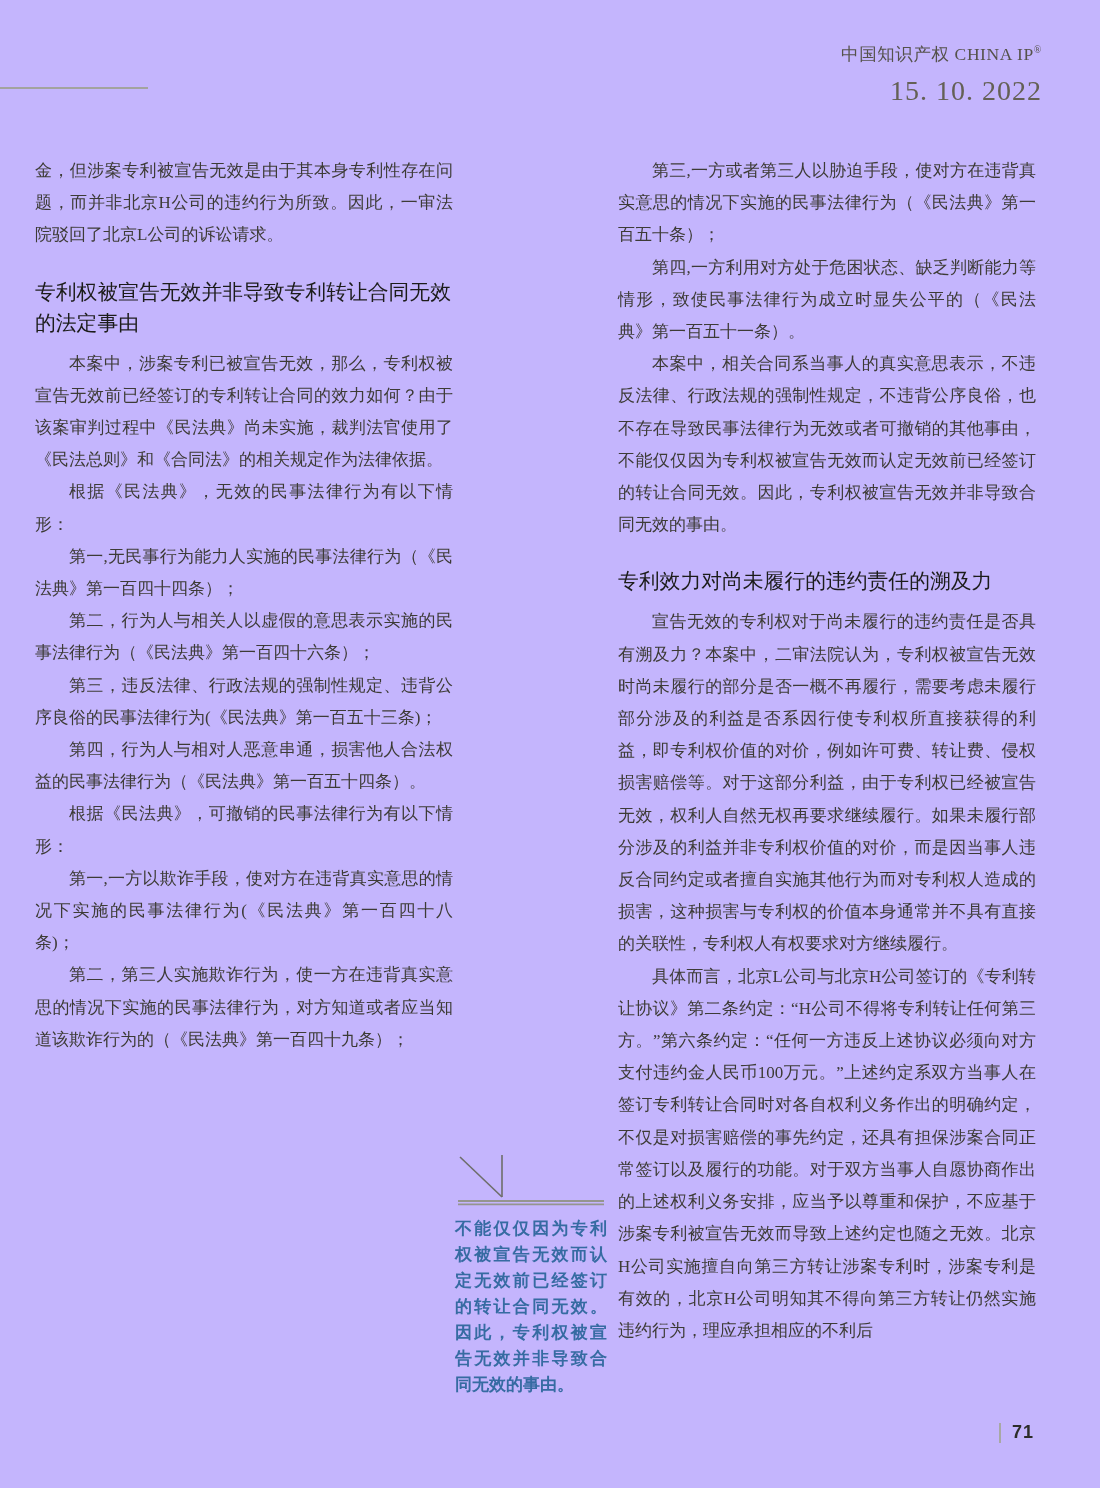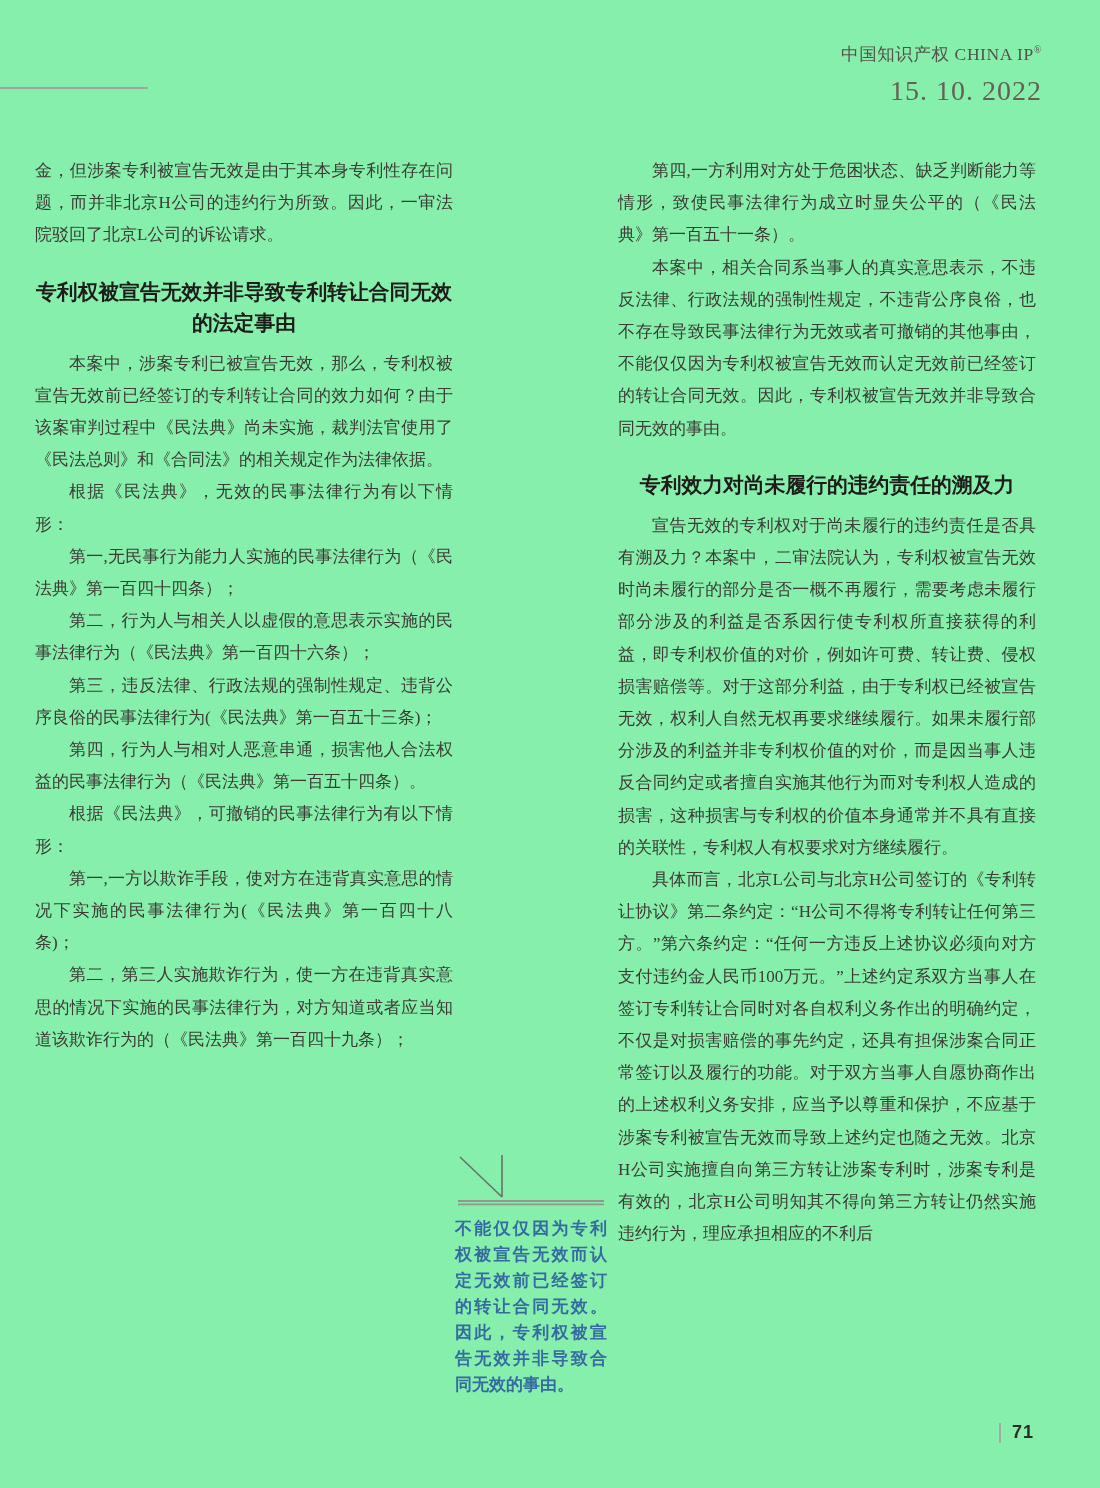--- a/index.html
+++ b/index.html
@@ -1,40 +1,40 @@
 <!DOCTYPE html>
 <html><head>
 <meta charset="utf-8">
 <style>
   html,body{margin:0;padding:0;background:#ffffff;}
   .page{
-    position:relative;width:1100px;height:1488px;background:#86efac;
+    position:relative;width:1100px;height:1488px;background:#c4b5fd;
     font-family:"Liberation Serif", serif;overflow:hidden;
   }
   .masthead{
     position:absolute;right:58px;top:44px;text-align:right;line-height:1.25;
   }
   .brand-line{font-size:17.5px;color:#55524b;letter-spacing:0.6px;}
   .brand-reg{font-size:10px;vertical-align:super;color:#55524b;}
   .issue-date{font-size:28px;color:#646055;margin-top:7px;letter-spacing:1px;}
   .masthead-rule{
     position:absolute;left:0;top:87px;width:148px;height:2px;background:#a3a39f;
   }
   .col{position:absolute;top:155px;}
   .col-left{left:35px;width:418px;}
   .col-right{left:618px;width:418px;}
   .para{
     margin:0;font-size:17px;line-height:32.2px;color:#3d3b36;
     text-align:justify;word-break:break-all;
   }
   .para.indent{text-indent:2em;}
   .section-heading{
-    font-family:"Liberation Sans", sans-serif;font-weight:bold;
+    font-family:"Liberation Sans", sans-serif;font-weight:normal;
     font-size:20.8px;line-height:31px;color:#1c1c1a;
-    margin:24px 0 10px 0;text-align:center;
+    margin:24px 0 10px 0;text-align:left;
   }
   .pull-quote{position:absolute;left:455px;top:1148px;width:152px;}
   .pq-icon{display:block;}
   .pq-text{
     margin:10px 0 0 0;font-family:"Liberation Sans", sans-serif;font-weight:bold;
     font-size:17px;line-height:26px;color:#366ba2;text-align:justify;word-break:break-all;
   }
   .page-footer{
     position:absolute;right:66px;top:1422px;display:flex;align-items:center;
   }
@@ -79,20 +79,21 @@
       <line x1="5" y1="9" x2="47" y2="49" stroke="#6e6e6a" stroke-width="1.6"></line>
       <line x1="47" y1="7" x2="47" y2="49" stroke="#6e6e6a" stroke-width="1.6"></line>
       <line x1="3" y1="53" x2="149" y2="53" stroke="#95958f" stroke-width="1.8"></line>
       <line x1="3" y1="56.4" x2="149" y2="56.4" stroke="#95958f" stroke-width="1.8"></line>
     </svg>
     <p class="pq-text">不能仅仅因为专利权被宣告无效而认定无效前已经签订的转让合同无效。因此，专利权被宣告无效并非导致合同无效的事由。</p>
   </div>
 
   <div class="col col-right">
     <div>
+        <p class="para indent">第三,一方或者第三人以胁迫手段，使对方在违背真实意思的情况下实施的民事法律行为（《民法典》第一百五十条）；</p>
         <p class="para indent">第四,一方利用对方处于危困状态、缺乏判断能力等情形，致使民事法律行为成立时显失公平的（《民法典》第一百五十一条）。</p>
         <p class="para indent">本案中，相关合同系当事人的真实意思表示，不违反法律、行政法规的强制性规定，不违背公序良俗，也不存在导致民事法律行为无效或者可撤销的其他事由，不能仅仅因为专利权被宣告无效而认定无效前已经签订的转让合同无效。因此，专利权被宣告无效并非导致合同无效的事由。</p>
       </div>
     <h2 class="section-heading">专利效力对尚未履行的违约责任的溯及力</h2>
     <div>
         <p class="para indent">宣告无效的专利权对于尚未履行的违约责任是否具有溯及力？本案中，二审法院认为，专利权被宣告无效时尚未履行的部分是否一概不再履行，需要考虑未履行部分涉及的利益是否系因行使专利权所直接获得的利益，即专利权价值的对价，例如许可费、转让费、侵权损害赔偿等。对于这部分利益，由于专利权已经被宣告无效，权利人自然无权再要求继续履行。如果未履行部分涉及的利益并非专利权价值的对价，而是因当事人违反合同约定或者擅自实施其他行为而对专利权人造成的损害，这种损害与专利权的价值本身通常并不具有直接的关联性，专利权人有权要求对方继续履行。</p>
         <p class="para indent">具体而言，北京L公司与北京H公司签订的《专利转让协议》第二条约定：“H公司不得将专利转让任何第三方。”第六条约定：“任何一方违反上述协议必须向对方支付违约金人民币100万元。”上述约定系双方当事人在签订专利转让合同时对各自权利义务作出的明确约定，不仅是对损害赔偿的事先约定，还具有担保涉案合同正常签订以及履行的功能。对于双方当事人自愿协商作出的上述权利义务安排，应当予以尊重和保护，不应基于涉案专利被宣告无效而导致上述约定也随之无效。北京H公司实施擅自向第三方转让涉案专利时，涉案专利是有效的，北京H公司明知其不得向第三方转让仍然实施违约行为，理应承担相应的不利后</p>
       </div>
   </div>
 

